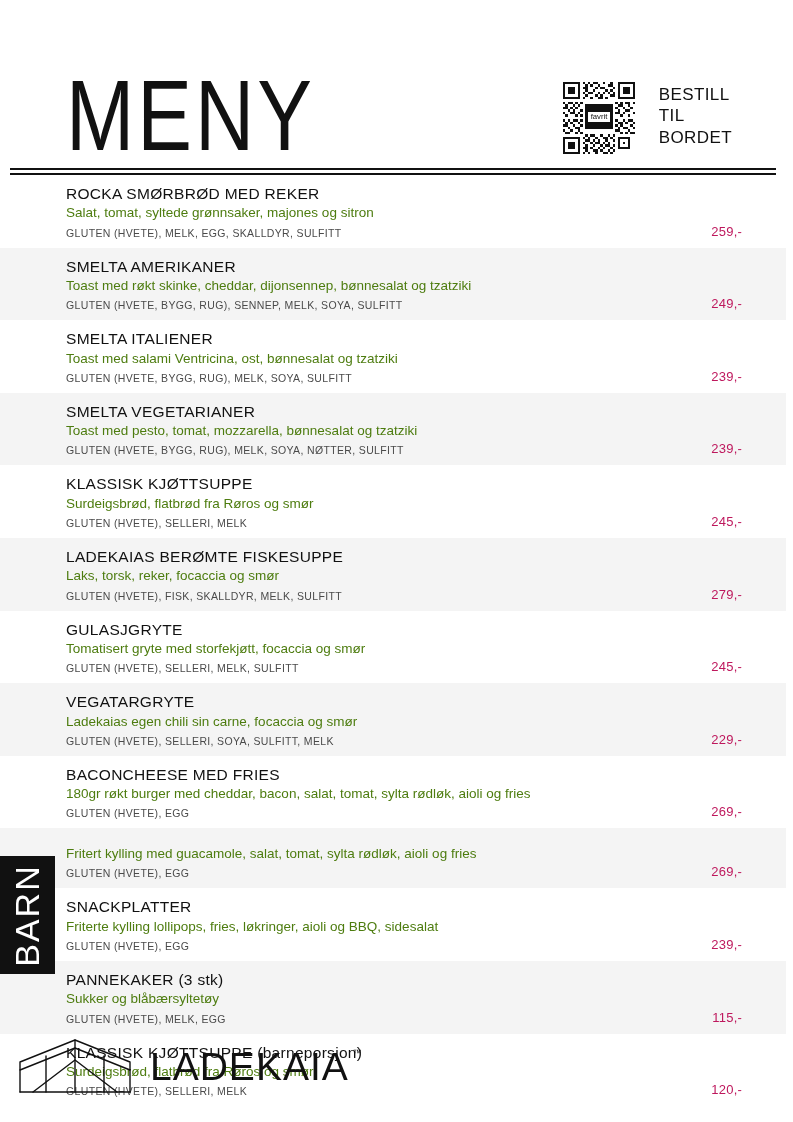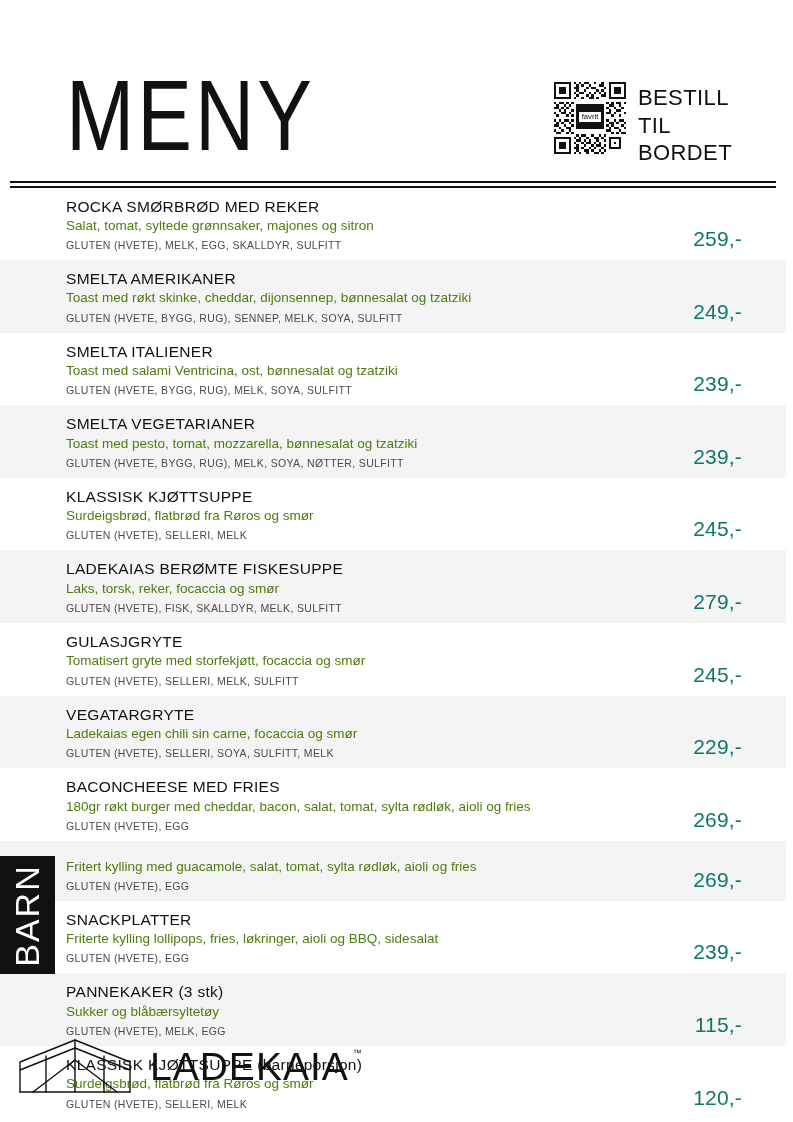--- a/index.html
+++ b/index.html
@@ -52,26 +52,27 @@
   }
   .qr {
     width: 72px;
     height: 72px;
     position: relative;
     background: #ffffff;
     text-decoration: underline;
   }
   .qr svg { display: block; }
   .order-text {
-    font-size: 22px;
+    font-size: 17px;
     line-height: 1.25;
     letter-spacing: 0.4px;
     color: #111;
     font-weight: 400;
     padding-top: 2px;
+    margin-left: 12px;
   }
   .order-text div { white-space: nowrap; }
 
   
   .divider {
     margin: 14px 10px 0 10px;
     border-top: 2px solid #111;
     border-bottom: 2px solid #111;
     height: 3px;
     box-sizing: content-box;
@@ -115,22 +116,22 @@
     font-size: 10.5px;
     letter-spacing: 0.35px;
     color: #4a4a4a;
     margin-top: 4px;
     text-transform: uppercase;
   }
   .item-price {
     flex: 0 0 auto;
     width: 66px;
     text-align: right;
-    font-size: 21px;
-    color: #0f766e;
+    font-size: 13px;
+    color: #be185d;
     padding-top: 1px;
     letter-spacing: 0.2px;
   }
 
   
   .barn-tab {
     position: absolute;
     left: 0;
     width: 55px;
     background: #111;

